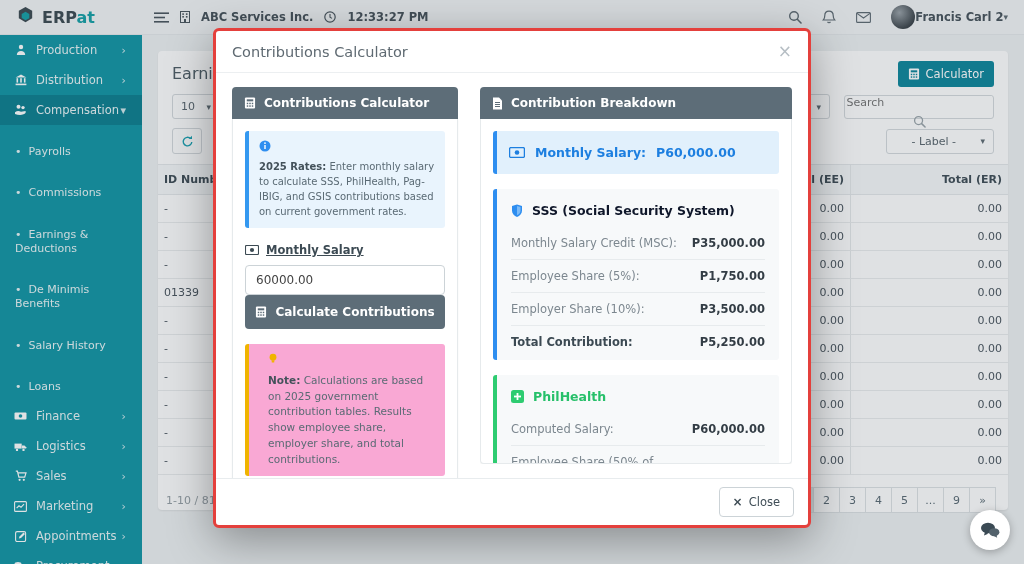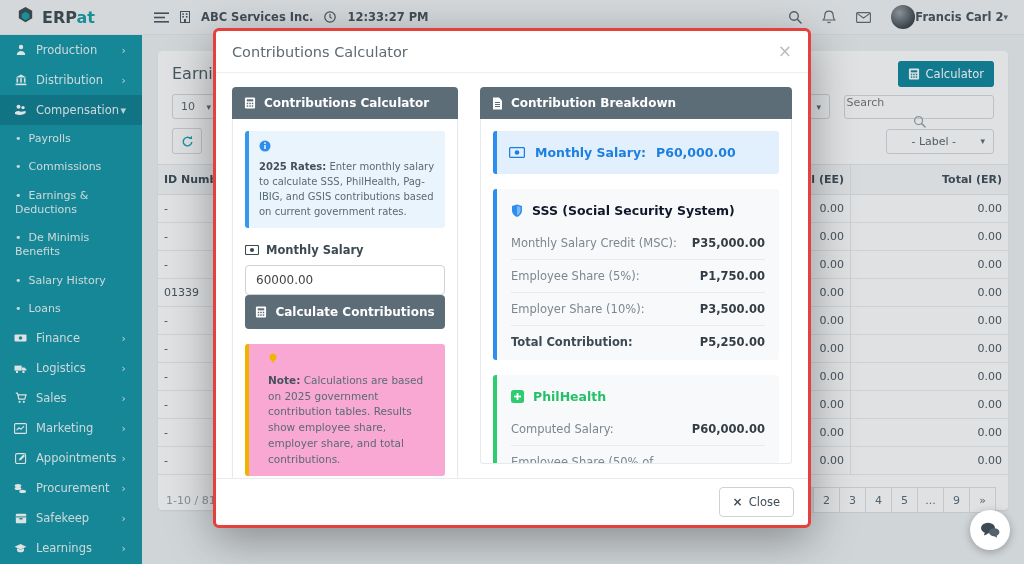--- a/index.html
+++ b/index.html
@@ -17,21 +17,21 @@
   .avatar { width:24px; height:24px; border-radius:50%; background:radial-gradient(circle at 35% 32%, #9aa2a8, #3c444a 72%); }
   .tb-user { display:flex; align-items:center; }
   .caret { font-size:9px; color:#5f6b73; }
 
   
   .sidebar { position:absolute; top:35px; left:0; bottom:0; width:142px; background:#1296a5; z-index:10; color:#e9f5f6; overflow:hidden; }
   .sb-item { display:flex; align-items:center; height:30px; padding:0 16px 0 13px; font-size:11.5px; cursor:pointer; }
   .sb-item.active { background:#0c7f90; }
   .sb-ic { width:15px; flex:none; margin-right:8px; display:flex; justify-content:center; align-items:center; }
   .sb-chev { margin-left:auto; font-size:11px; opacity:.9; }
-  .sb-sub { display:block; padding:7px 8px 7px 15px; font-size:11px; line-height:1.3; cursor:pointer; }
+  .sb-sub { display:block; padding:20px 8px 7px 15px; font-size:11px; line-height:1.3; cursor:pointer; }
   .sb-sub .blt { margin-right:7px; }
 
   
   .page { position:absolute; left:142px; top:35px; right:0; bottom:0; background:#eef1f2; }
   .card { position:absolute; left:16px; top:16px; right:16px; bottom:54px; background:#fff; border-radius:4px; box-shadow:0 1px 2px rgba(0,0,0,.07); }
   .card-head { position:relative; padding:13px 14px 6px; font-size:16px; color:#4e5d66; }
   .btn-teal { position:absolute; right:14px; top:10px; background:#0e879c; color:#fff; border:none; border-radius:3px; font-size:11.5px; height:26px; padding:0 10px; display:flex; align-items:center; gap:6px; cursor:pointer; font-family:inherit; }
   .tb-row1, .tb-row2 { display:flex; justify-content:space-between; align-items:center; padding:5px 14px 0; }
   .tb-row2 { padding:9px 14px 10px; }
   .rgt { display:flex; align-items:center; gap:14px; }
@@ -68,21 +68,21 @@
   .calc-col { width:226px; flex:none; }
   .bd-col { flex:1; display:flex; flex-direction:column; overflow:hidden; }
   .panel-head { background:#5d6d78; color:#fff; font-weight:bold; font-size:12px; padding:9px 12px; border-radius:4px 4px 0 0; display:flex; align-items:center; gap:8px; flex:none; }
   .panel-body { border:1px solid #e6eaec; border-top:none; border-radius:0 0 4px 4px; background:#fff; padding:12px; box-shadow:0 1px 2px rgba(0,0,0,.05); }
   .bd-col .panel-body { flex:1; overflow:hidden; }
 
   .box-info { background:#e9f4fd; border-left:4px solid #3498f0; border-radius:3px; padding:9px 10px; font-size:10px; color:#5a6a74; line-height:1.5; }
   .box-info b, .box-note b { color:#44525b; }
   .box-note { margin-top:15px; background:#f9a8d4; border-left:4px solid #f0b400; border-radius:3px; padding:9px 19px; font-size:10.5px; color:#5a6a74; line-height:1.5; }
   .ic-line { margin-bottom:3px; }
-  .fld-label { display:flex; align-items:center; gap:7px; font-size:11.5px; font-weight:bold; color:#3c4a53; margin:15px 0 8px; }
+  .fld-label { display:flex; align-items:center; gap:7px; font-size:11.5px; font-weight:bold; color:#3c4a53; margin:15px 0 8px;text-decoration:underline; }
   .fld-input { width:100%; border:1px solid #ccd3d7; border-radius:4px; padding:7px 10px; font-size:12px; color:#444; font-family:inherit; }
   .btn-calc { width:100%; background:#5d6d78; color:#fff; font-weight:bold; font-size:12px; border:none; border-radius:4px; padding:10px 0; display:flex; justify-content:center; align-items:center; gap:8px; cursor:pointer; font-family:inherit; }
 
   .box-salary { background:#e1f0fc; border-left:4px solid #2e8ef0; border-radius:3px; padding:14px 12px; display:flex; align-items:center; gap:10px; font-size:12.5px; font-weight:bold; color:#1d7fe0; }
   .sec { background:#f7f9fa; border-radius:3px; padding:10px 14px 2px; margin-top:15px; }
   .sec.sss { border-left:4px solid #2e8ef0; }
   .sec.ph  { border-left:4px solid #2ecc71; }
   .sec-title { display:flex; align-items:center; gap:9px; font-weight:bold; font-size:12.5px; padding:4px 0 9px; }
   .sec.sss .sec-title { color:#0f172a; }
   .sec.ph  .sec-title { color:#27c06a; }

